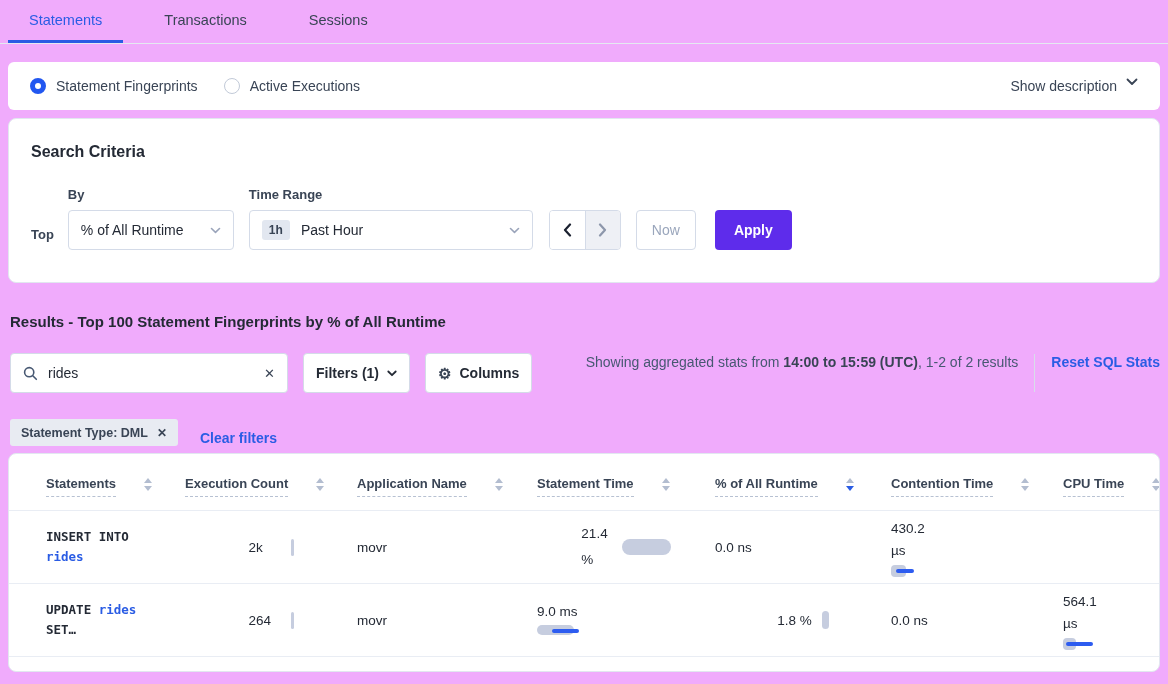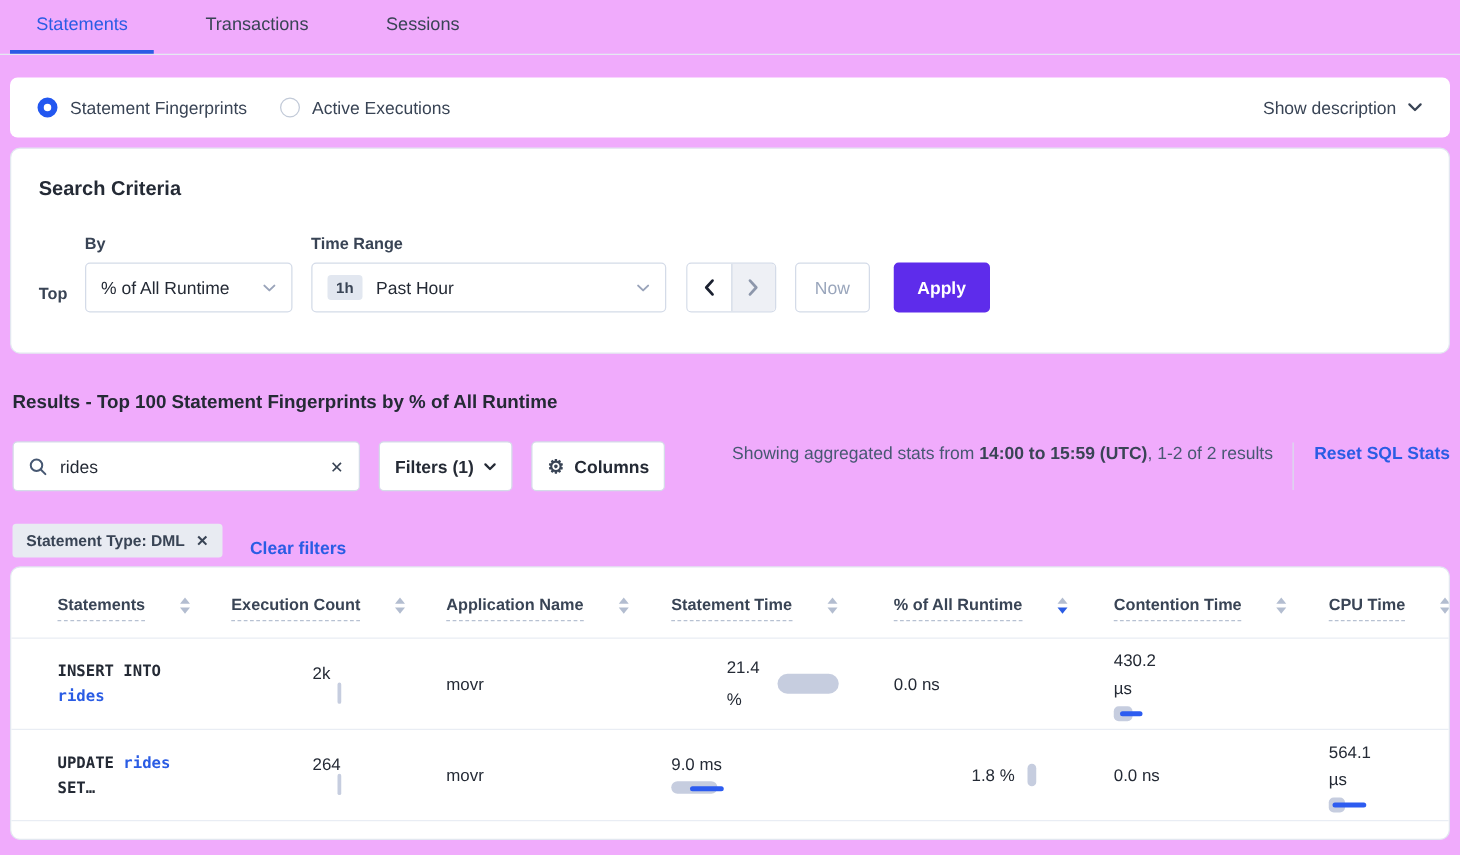--- a/index.html
+++ b/index.html
@@ -23,21 +23,21 @@
   .tab{display:flex;align-items:center;padding:0 21px;margin-right:20px;font-size:14.5px;color:var(--text-mid);cursor:pointer;border-bottom:3px solid transparent}
   .tab.active{color:var(--accent);border-bottom-color:var(--accent)}
 
   
   .radio-band{margin:18px 8px 0;height:48px;background:#fff;border-radius:6px;display:flex;align-items:center;padding:0 22px}
   .radio-group{display:flex;align-items:center;gap:26px}
   .radio-opt{display:flex;align-items:center;gap:10px;font-size:14px;color:var(--text-mid);cursor:pointer}
   .radio{width:16px;height:16px;border-radius:50%;background:#fff}
   .radio.on{border:5px solid #2257f0}
   .radio.off{border:1px solid #c2cad8}
-  .show-desc{margin-left:auto;display:flex;align-items:center;gap:9px;font-size:14px;color:var(--text-mid);cursor:pointer}
+  .show-desc{margin-left:auto;display:flex;gap:9px;font-size:14px;color:var(--text-mid);cursor:pointer}
 
   
   .criteria-card{margin:8px 8px 0;background:#fff;border:1px solid var(--border);border-radius:8px;padding:24px 22px 32px}
   .criteria-title{font-size:16px;font-weight:bold;color:var(--text-dark);margin-bottom:26px}
   .criteria-form{display:flex;align-items:flex-end}
   .field{display:flex;flex-direction:column}
   .field-label{font-size:13px;font-weight:bold;color:var(--text-mid);margin-bottom:8px}
   .select{height:40px;border:1px solid var(--ctl-border);border-radius:4px;background:#fff;display:flex;align-items:center;justify-content:space-between;padding:0 12px;font-size:14px;color:var(--text-dark);cursor:pointer}
   .sel-top{width:80px}
   .sel-by{width:166px;margin-left:14px}
@@ -79,21 +79,21 @@
   .sort{display:flex;flex-direction:column;align-items:center;margin-left:28px;margin-bottom:6px;cursor:pointer}
   .caret{width:0;height:0;border-left:4px solid transparent;border-right:4px solid transparent}
   .caret.up{border-bottom:5px solid #b3bdd0;margin-bottom:3px}
   .caret.down{border-top:5px solid #b3bdd0}
   .sort.desc .caret.down{border-top-color:var(--accent)}
 
   .trow{height:73px;border-bottom:1px solid #e9edf4}
   .cell{display:flex;flex-direction:column;justify-content:center;font-size:13.5px;color:var(--text-dark)}
   .sql{font-family:"DejaVu Sans Mono",monospace;font-size:12.5px;line-height:20px;font-weight:bold;color:var(--text-dark)}
   .sql a{color:var(--link-blue);text-decoration:none;cursor:pointer}
-  .cell-exec{flex-direction:column;align-items:center}
+  .cell-exec{flex-direction:row;align-items:center}
   .exec-num{width:42px}
   .exec-bar{width:3px;height:17px;border-radius:1.5px;background:var(--bar-gray)}
   .cell-time .bar-wrap{position:relative;height:12px;margin-top:5px;width:60px}
   .bar-capsule{position:absolute;left:0;top:1px;height:10px;width:37px;border-radius:5px;background:var(--bar-gray)}
   .bar-line{position:absolute;top:5px;height:4px;border-radius:2px;background:var(--bar-blue)}
   .cell-runtime{flex-direction:row;align-items:center}
   .rt-text{line-height:26px}
   .rt-capsule{background:var(--bar-gray)}
   .cell-cpu{align-items:flex-start}
   .cpu-line{line-height:22px}

